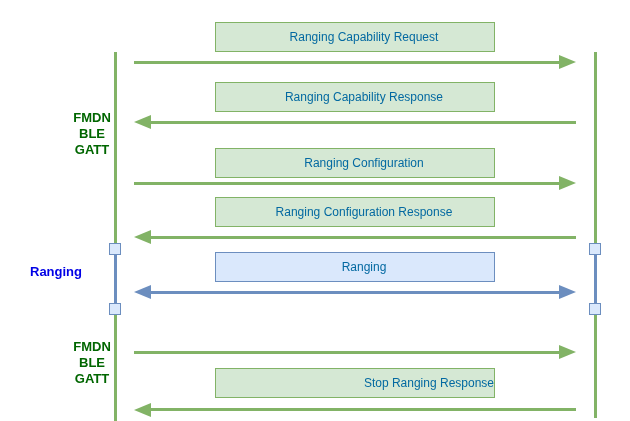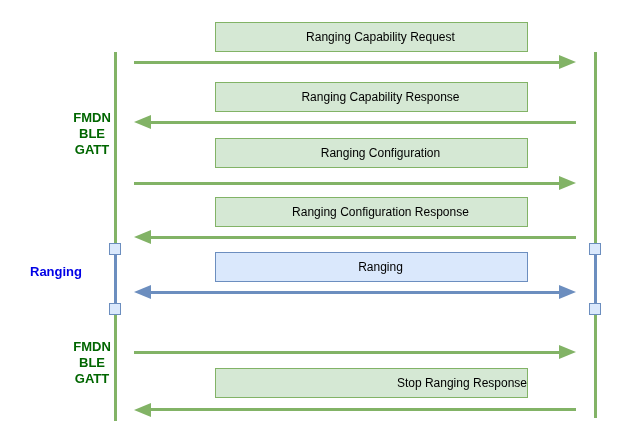--- a/index.html
+++ b/index.html
@@ -23,27 +23,27 @@
     position: absolute; width: 12px; height: 12px; box-sizing: border-box;
     background: #dae8fc; border: 1.5px solid #6c8ebf;
   }
   .marker.lcol { left: 109px; }
   .marker.rcol { left: 589px; }
   .marker.row1 { top: 243px; }
   .marker.row2 { top: 303px; }
 
   
   .msg-box {
-    position: absolute; left: 215px; width: 313px; height: 30px;
+    position: absolute; left: 215px; width: 280px; height: 30px;
     box-sizing: border-box; border: 1px solid #82b366; background: #d5e8d4;
     display: flex; align-items: center; justify-content: center;
-    font-size: 12px; color: #000000; text-align: center; padding-left: 18px;
+    font-size: 12px; color: #0369a1; text-align: center; padding-left: 18px;
   }
   .msg-box.blue { border-color: #6c8ebf; background: #dae8fc; }
-  .b1 { top: 22px; }  .b2 { top: 82px; }  .b3 { top: 138px; }
+  .b1 { top: 22px; }  .b2 { top: 82px; }  .b3 { top: 148px; }
   .b4 { top: 197px; } .b5 { top: 252px; } .b6 { top: 312px; }
   .b7 { top: 368px; justify-content: flex-end; }
 
   
   .arrow { position: absolute; left: 134px; width: 442px; height: 3px; }
   .a1 { top: 60.5px; } .a2 { top: 120.5px; } .a3 { top: 181.5px; }
   .a4 { top: 235.5px; } .a5 { top: 290.5px; } .a6 { top: 350.5px; }
   .a7 { top: 408px; }
   .arrow .shaft { position: absolute; top: 0; bottom: 0; left: 0; right: 0; }
   .arrow.dir-right .shaft { right: 14px; }

